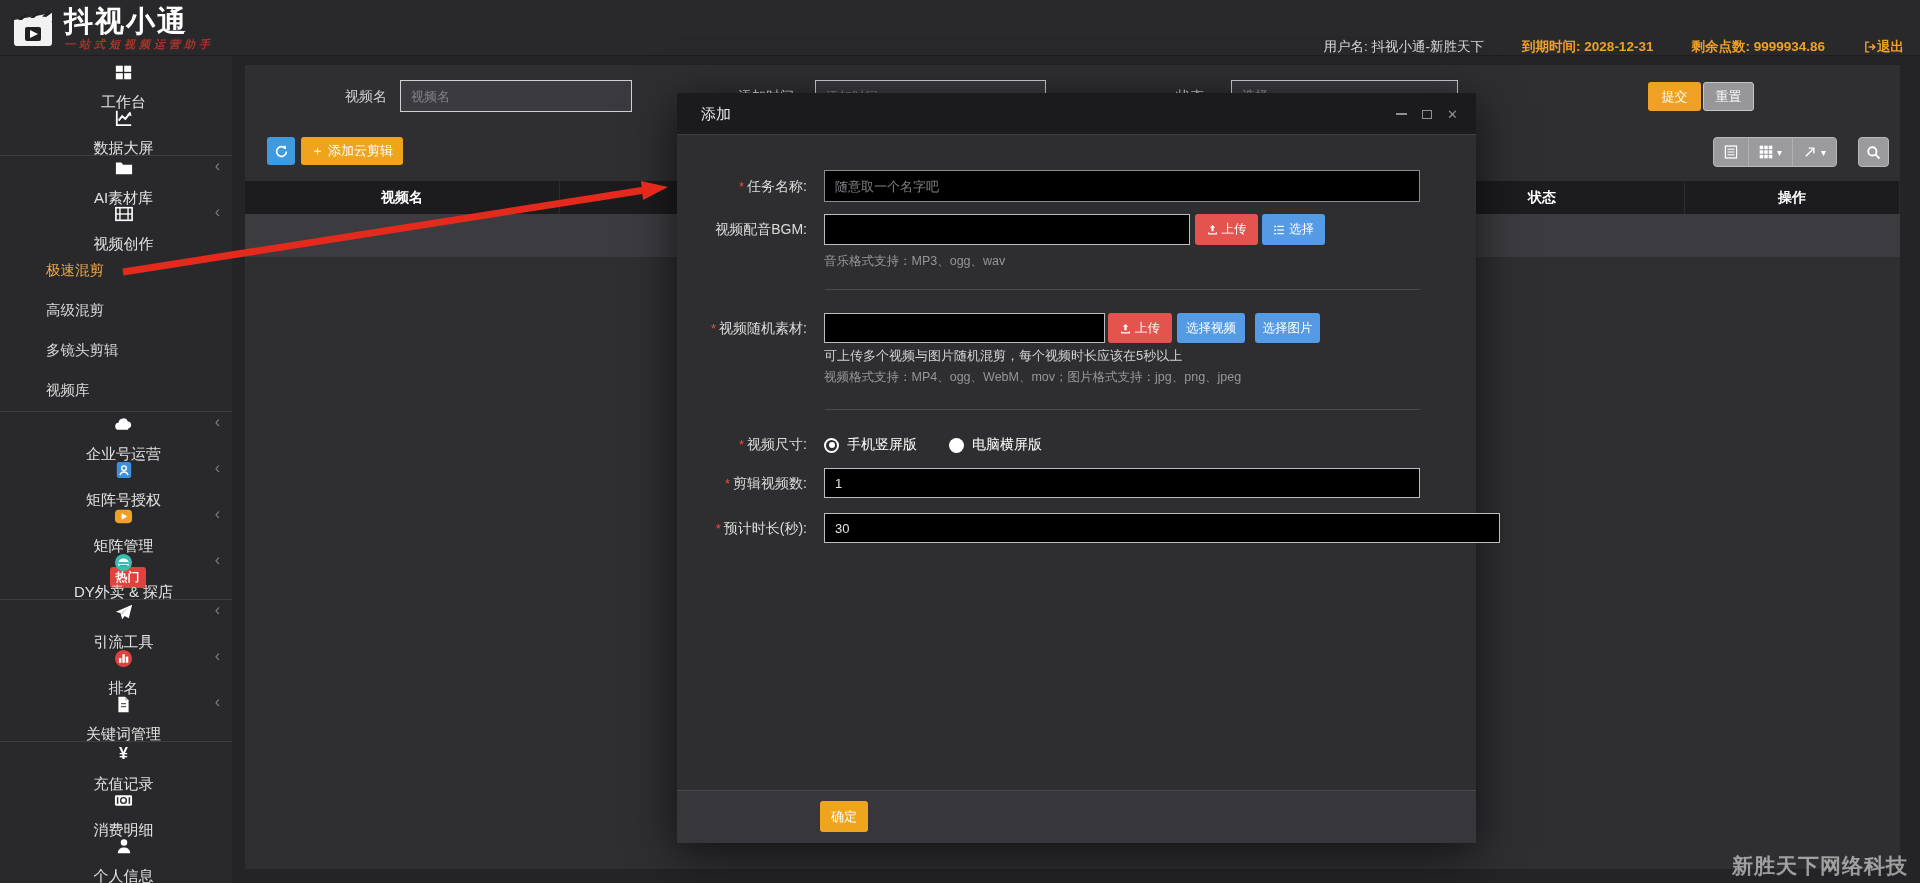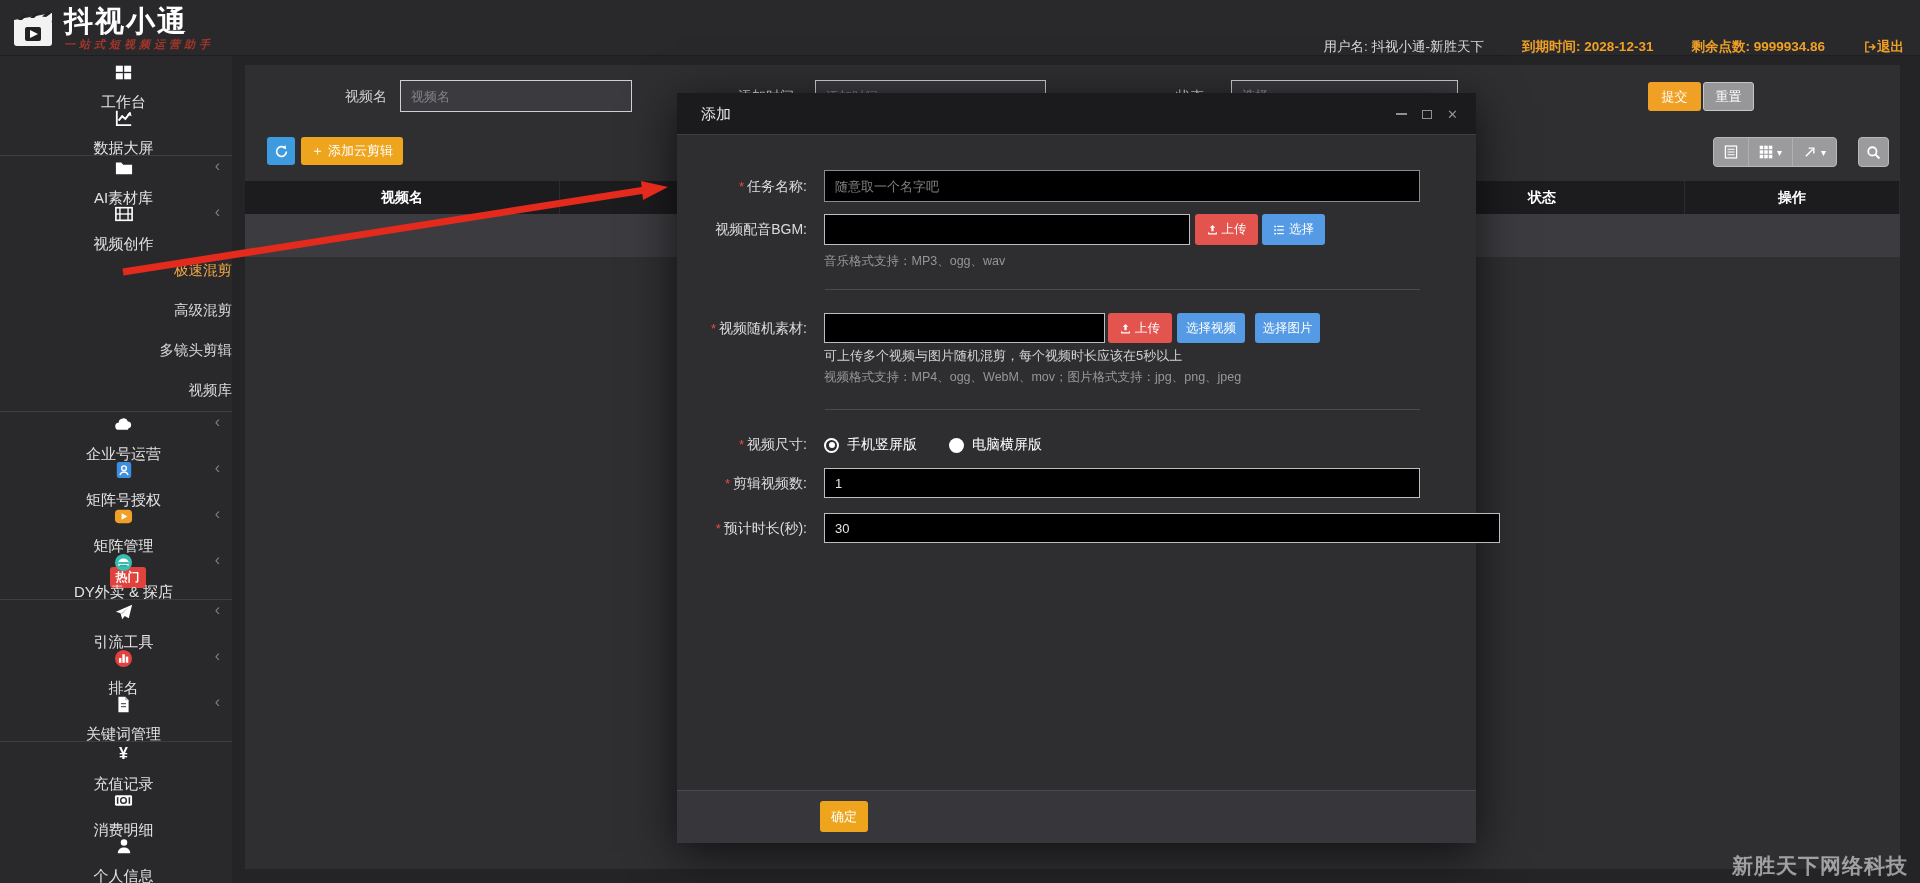--- a/index.html
+++ b/index.html
@@ -12,21 +12,21 @@
   .logo-txt { margin-left:8px; }
   .logo-title { font-size:29px; font-weight:bold; color:#ffffff; letter-spacing:2px; line-height:32px; }
   .logo-sub { font-size:11px; color:#a5352a; letter-spacing:4px; font-style:italic; font-weight:bold; }
   .top-right { position:absolute; right:16px; top:0; height:56px; display:flex; align-items:flex-end; gap:38px; font-size:13.5px; }
   .t-white { color:#d8d8d8; }
   .t-orange { color:#f0a125; font-weight:bold; }
   .logout { display:flex; align-items:center; cursor:pointer; }
   
   .sidebar { position:absolute; left:0; top:56px; width:232px; height:827px; background:#29292c; padding-top:6px; z-index:5; }
   .side-item { position:relative; height:46px; display:flex; align-items:center; padding-left:15px; gap:11px; color:#e2e2e2; font-size:15px; cursor:pointer;flex-direction:column; }
-  .side-sub { position:relative; height:40px; display:flex; align-items:center; padding-left:46px; color:#d8d8d8; font-size:14.5px; cursor:pointer;justify-content:flex-end; }
+  .side-sub { position:relative; height:40px; display:flex; align-items:center; padding-left:46px; color:#d8d8d8; font-size:14.5px; cursor:pointer; }
   .side-sub.active { color:#f0a545; }
   .s-ico { width:20px; height:20px; display:flex; align-items:center; justify-content:center; flex:0 0 20px; }
   .chev { position:absolute; right:12px; color:#7d7d82; font-size:16px; line-height:1; }
   .side-div { height:1px; background:#3e3e42; margin:1px 0 2px 0; }
   .hot { background:#e2423d; color:#fff; font-size:12px; padding:2px 6px; border-radius:3px; margin-left:8px; font-weight:bold; }
   .yen-glyph { color:#fff; font-size:16px; font-weight:bold; }
   
   .panel { position:absolute; left:245px; top:65px; width:1655px; height:804px; background:#2f2f32; z-index:1; }
   .f-label { position:absolute; top:15px; height:32px; line-height:32px; color:#d0d0d0; font-size:14px; }
   .f-input { position:absolute; top:15px; height:32px; background:#3a3a3f; border:1px solid #d0d0d3; color:#e6e6e6; font-size:13px; padding:0 10px; }

